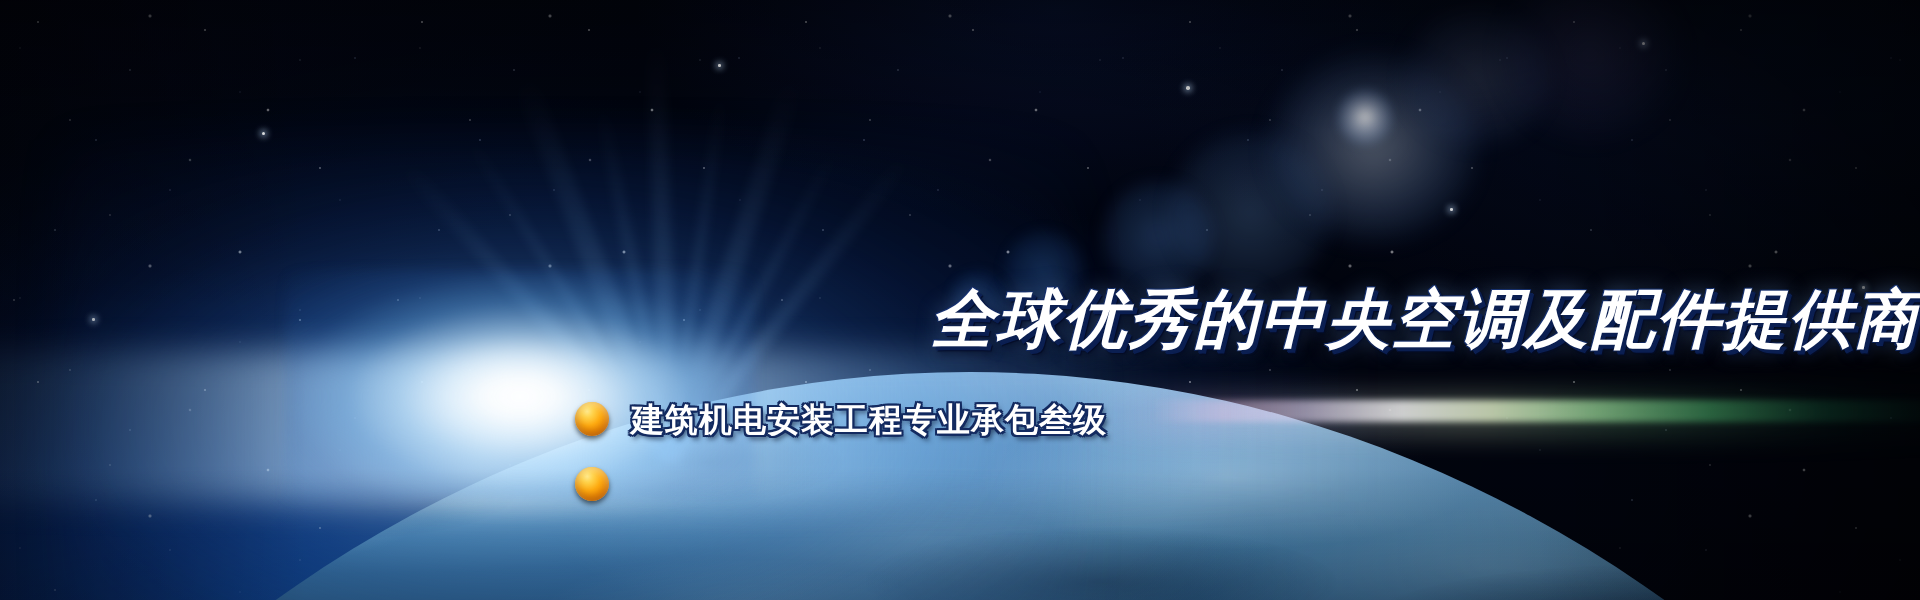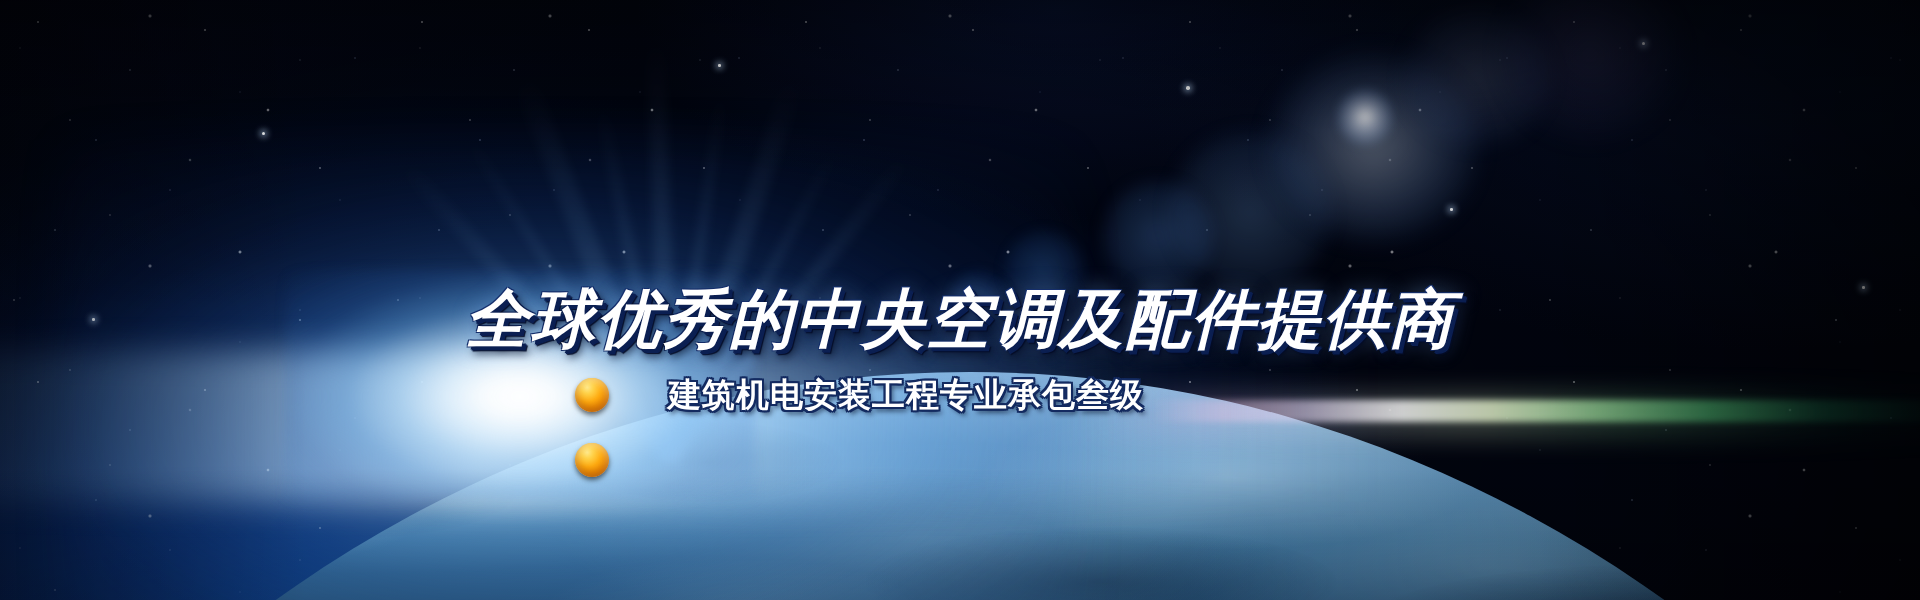--- a/index.html
+++ b/index.html
@@ -256,21 +256,21 @@
     position: absolute;
     inset: 0;
     z-index: 40;
   }
 
   .headline {
     position: absolute;
     left: 0;
     right: 0;
     top: 244px;
-    text-align: center;
+    text-align: right;
     font-size: 64px;
     line-height: 1;
     font-weight: 900;
     font-style: italic;
     letter-spacing: 2px;
     color: #ffffff;
     white-space: nowrap;
     text-shadow:
        3px  3px 0 #0b1f52,
        4px  4px 0 #0b1f52,
@@ -282,24 +282,23 @@
        0 0 22px rgba(130,185,255,0.45);
   }
 
   .bullets {
     position: absolute;
     left: 575px;
     top: 378px;
   }
   .bullet-row {
     display: flex;
-    align-items: flex-start;
+    align-items: flex-end;
     height: 58px;
     margin-bottom: 7px;
-    gap: 37px;
   }
   .bullet-dot {
     width: 34px;
     height: 34px;
     border-radius: 50%;
     flex: 0 0 auto;
     background:
       radial-gradient(circle at 36% 28%,
         #ffe98a 0%,
         #ffd24a 18%,

